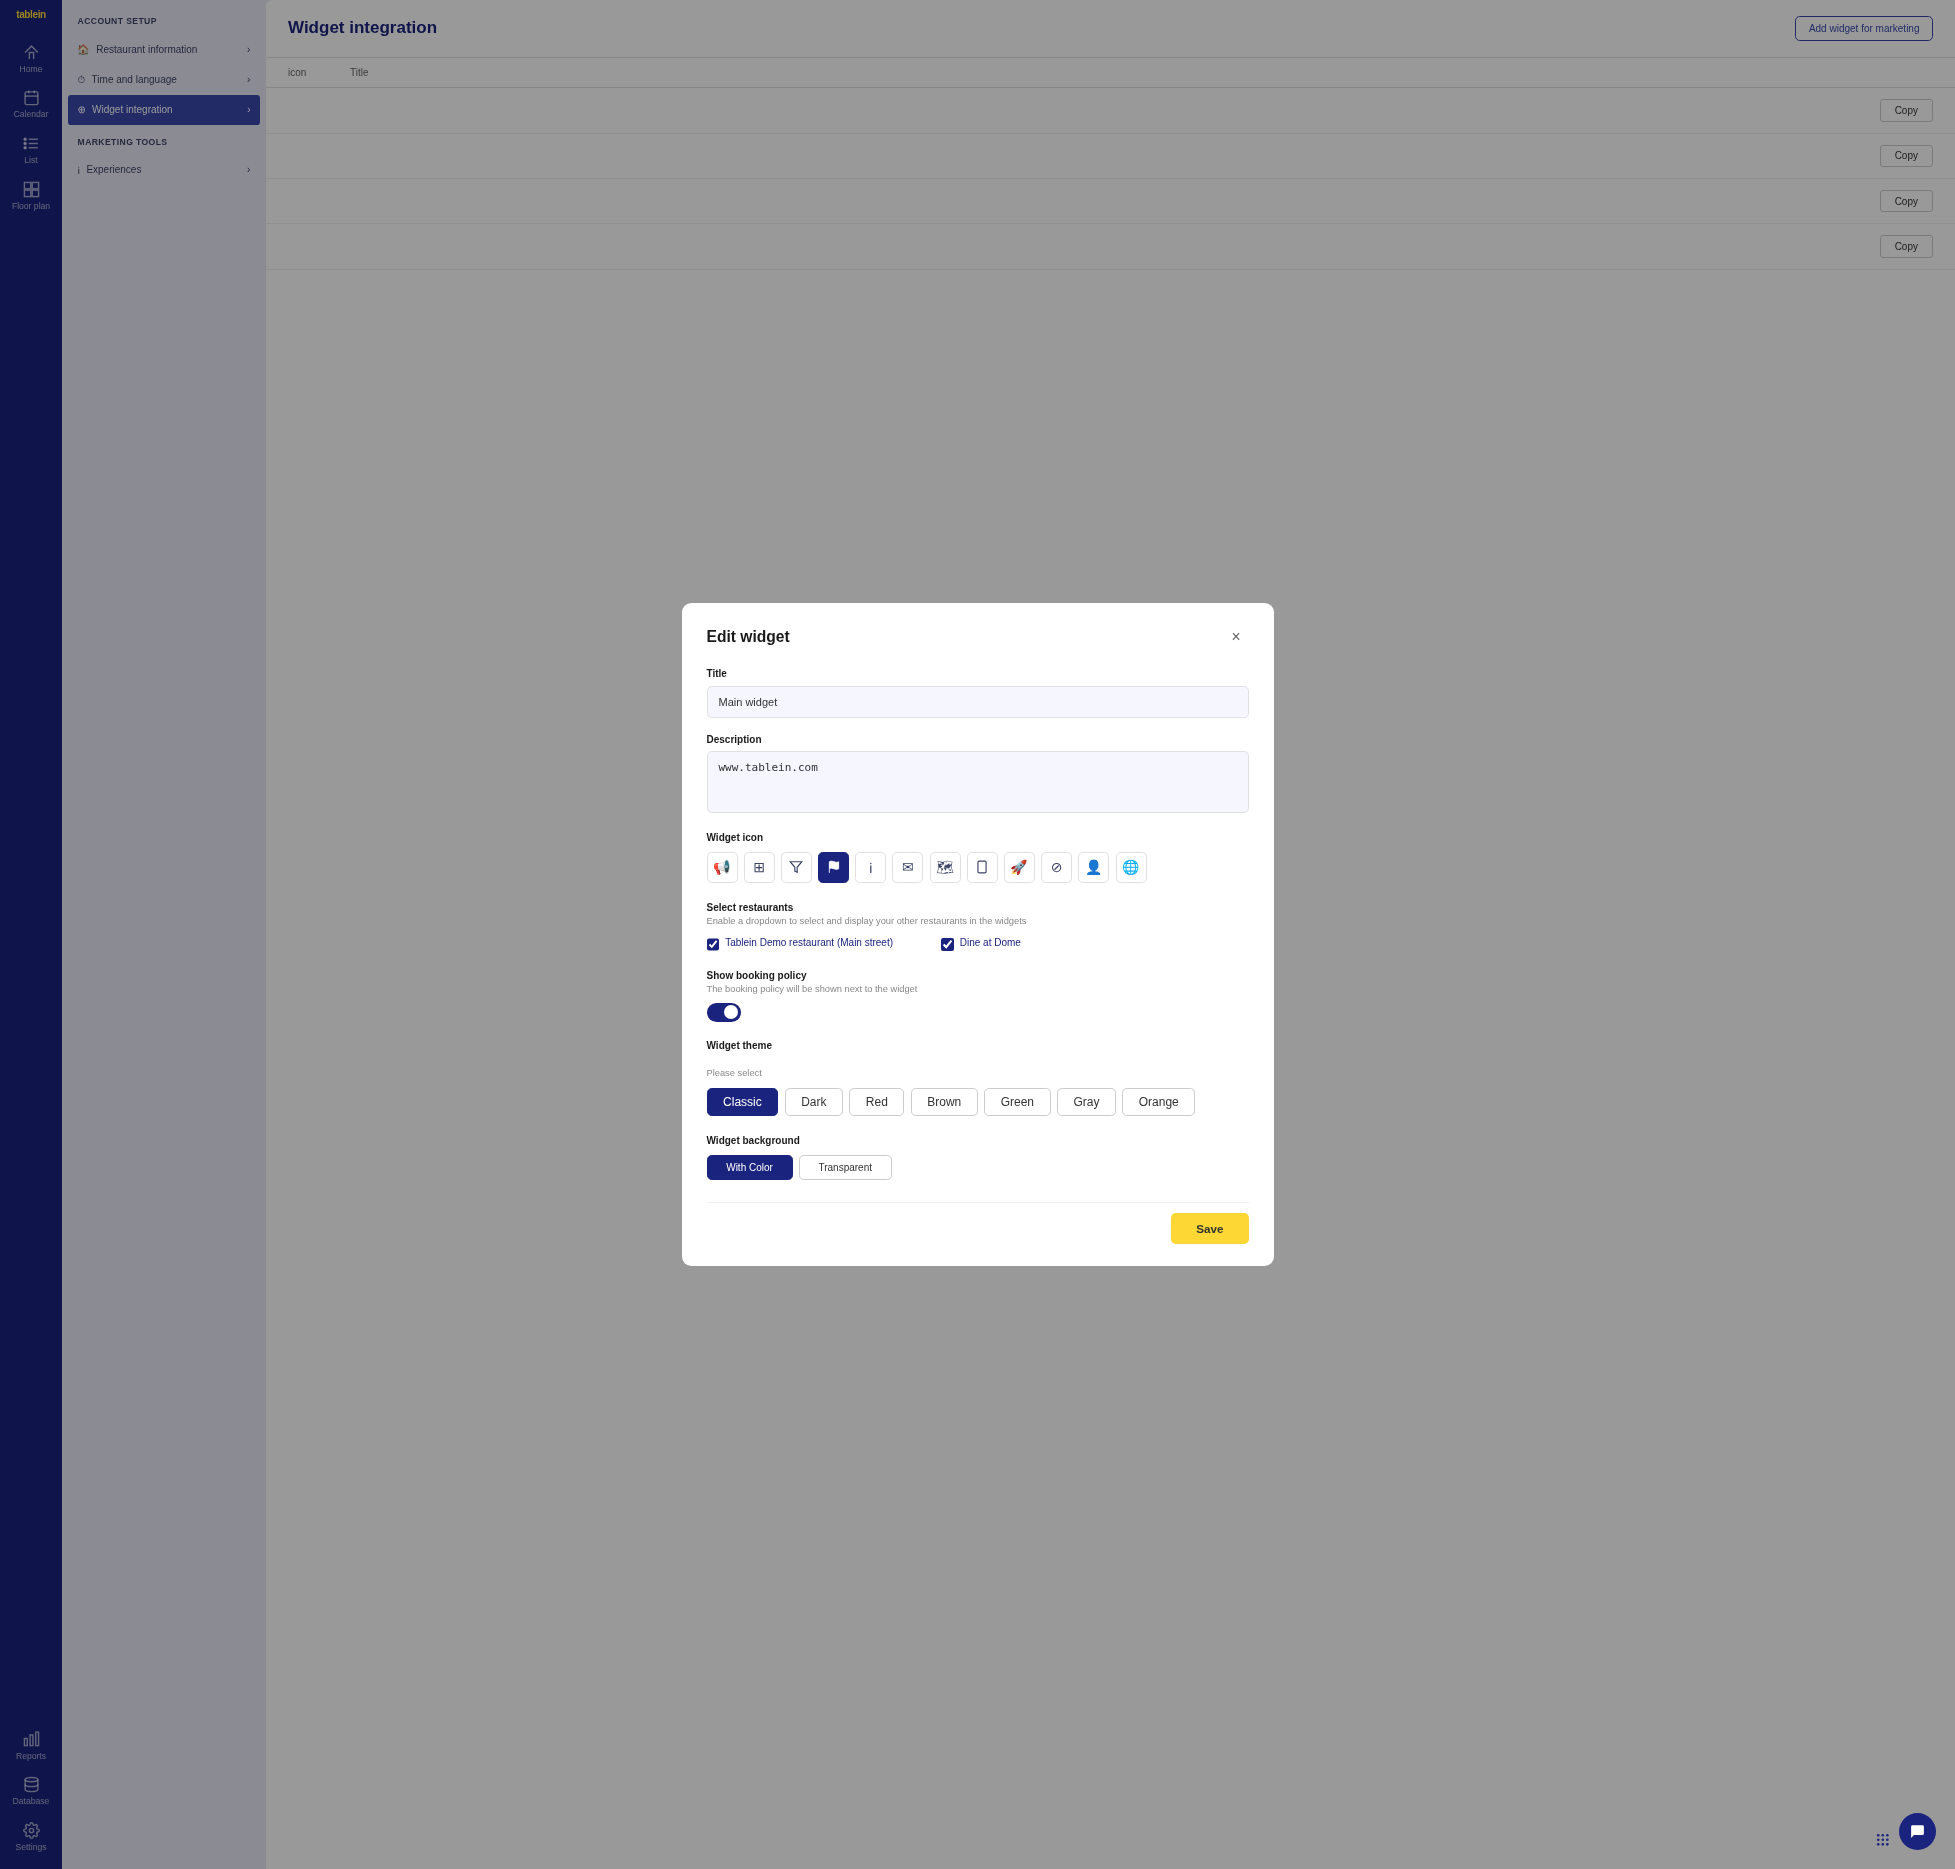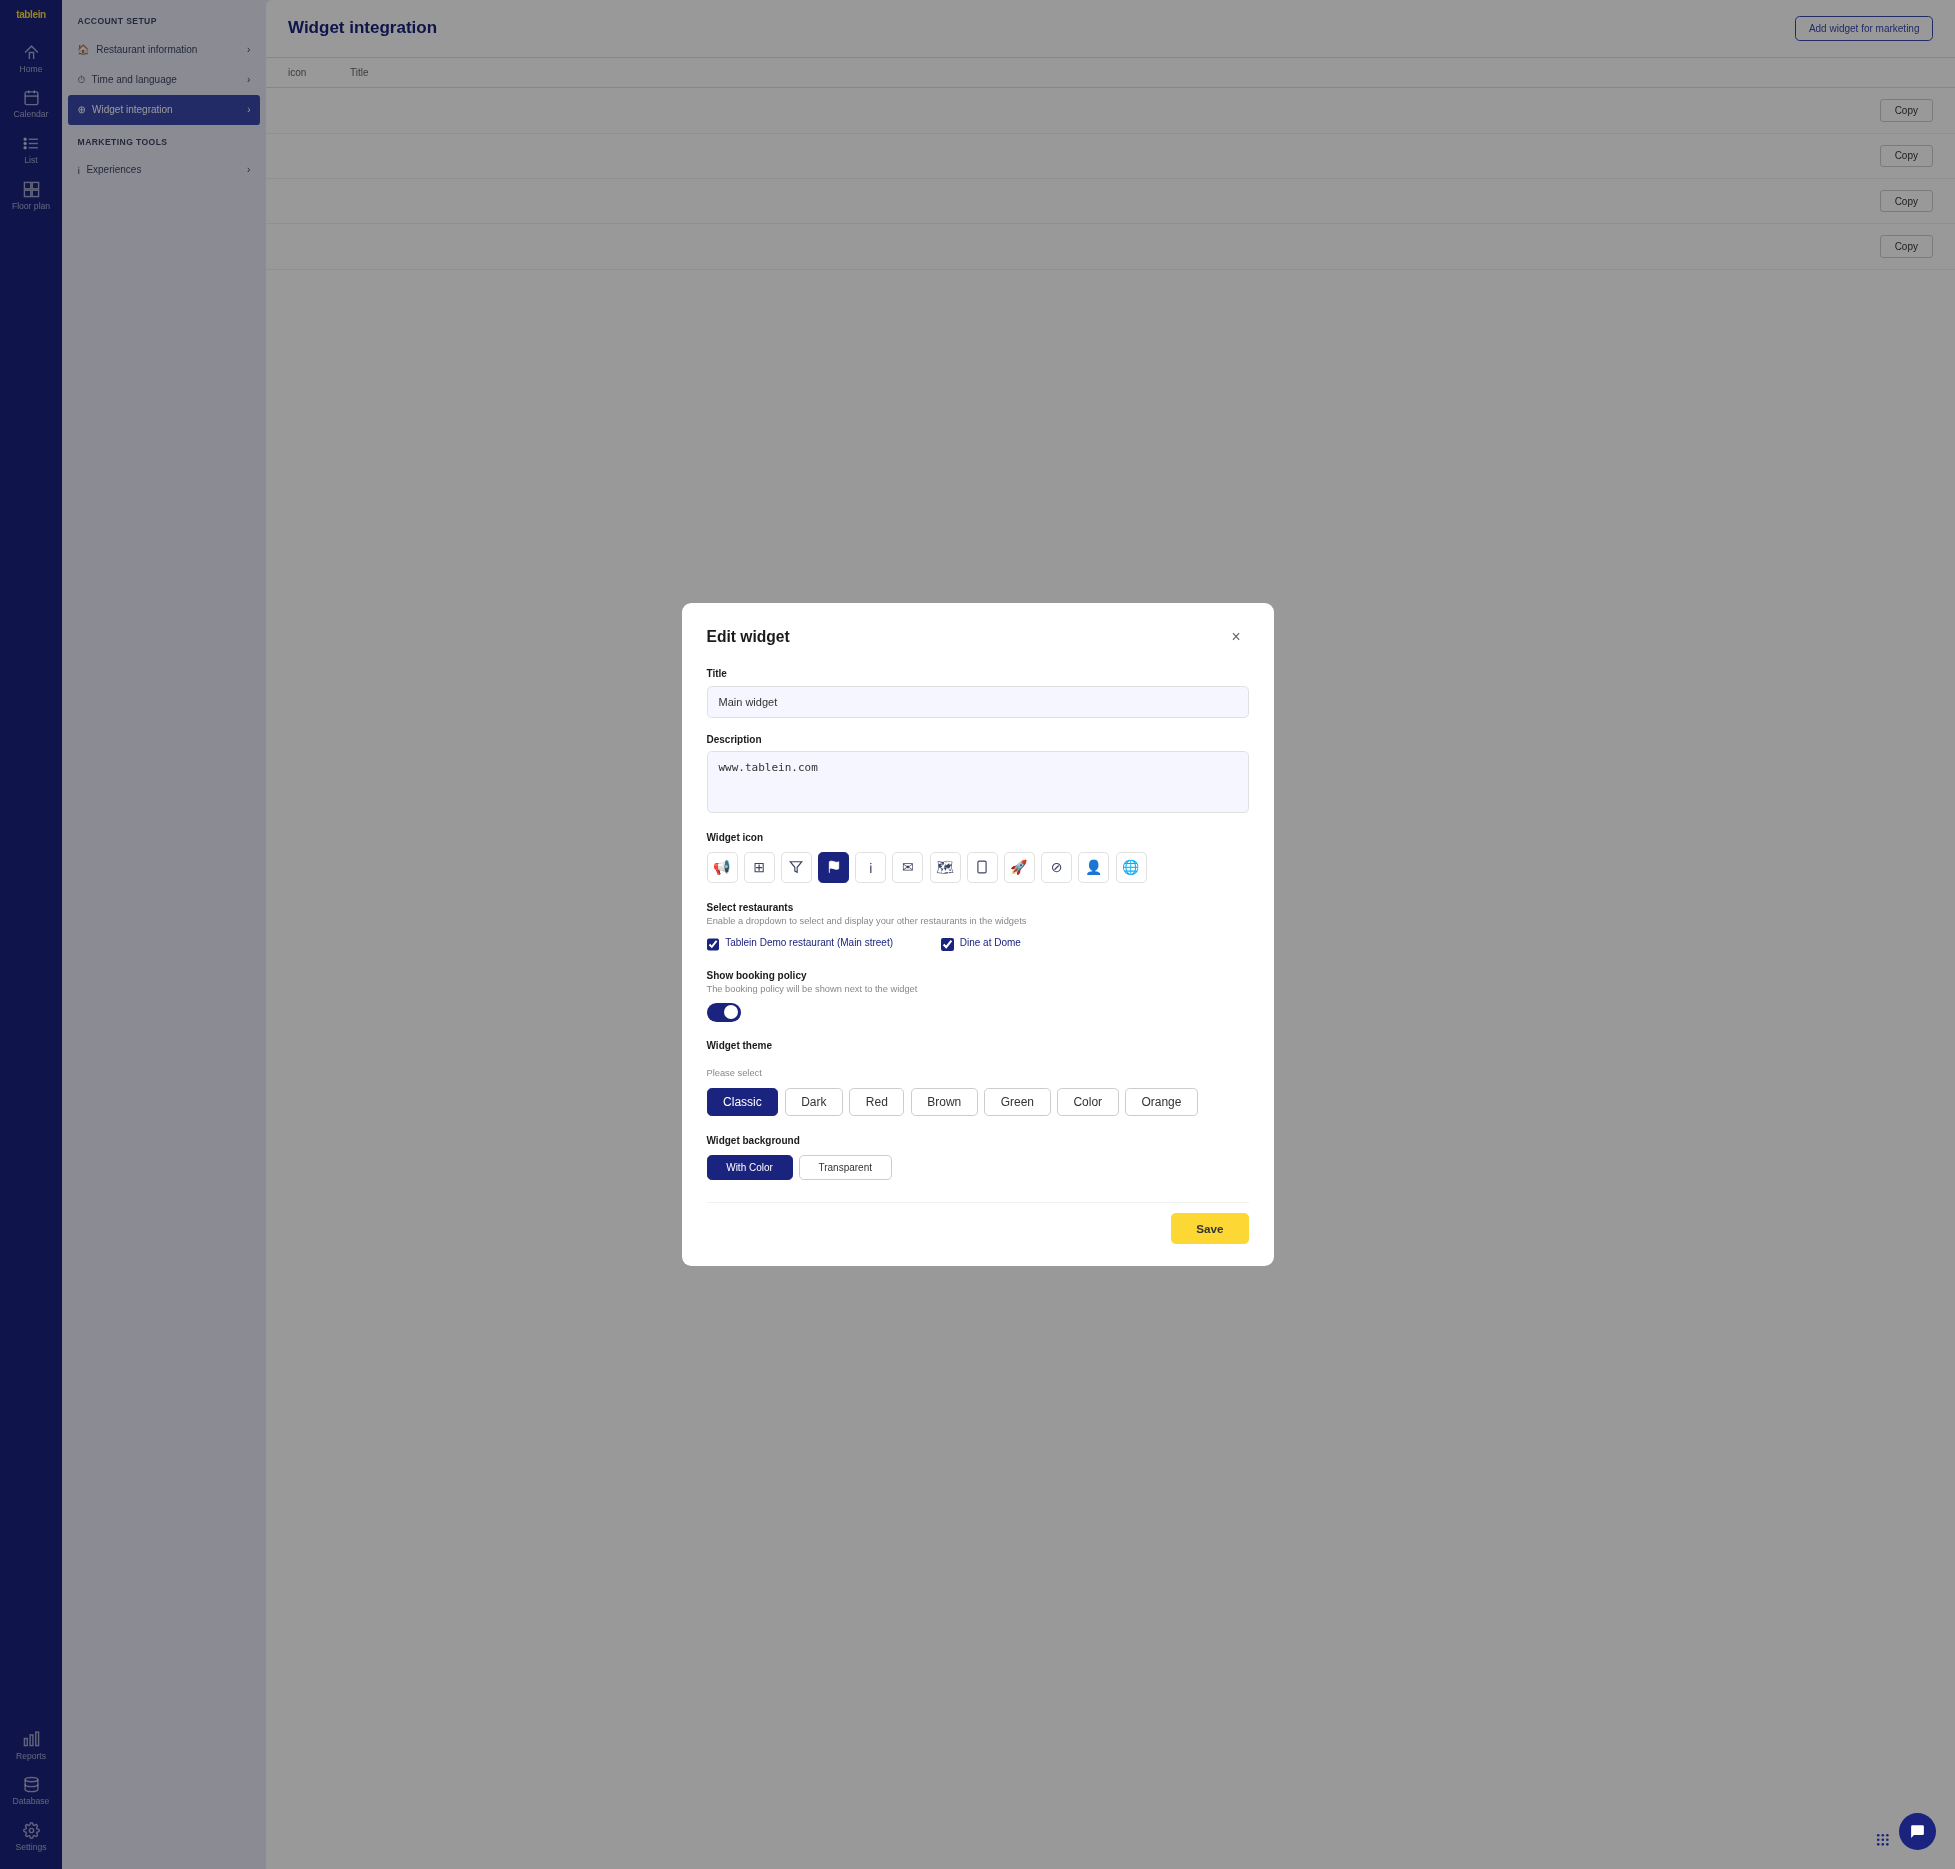--- a/index.html
+++ b/index.html
@@ -567,21 +567,21 @@
 
     <div class="theme-title">Widget theme</div>
     <div class="theme-subtitle">Please select</div>
 
     <div class="theme-buttons">
       <button class="theme-btn selected">Classic</button>
       <button class="theme-btn">Dark</button>
       <button class="theme-btn">Red</button>
       <button class="theme-btn">Brown</button>
       <button class="theme-btn">Green</button>
-      <button class="theme-btn">Color</button>
+      <button class="theme-btn">Gray</button>
       <button class="theme-btn">Orange</button>
     </div>
 
     <div class="bg-title">Widget background</div>
     <div class="bg-buttons">
       <button class="bg-btn selected">With Color</button>
       <button class="bg-btn">Transparent</button>
     </div>
 
     <div class="modal-footer">

